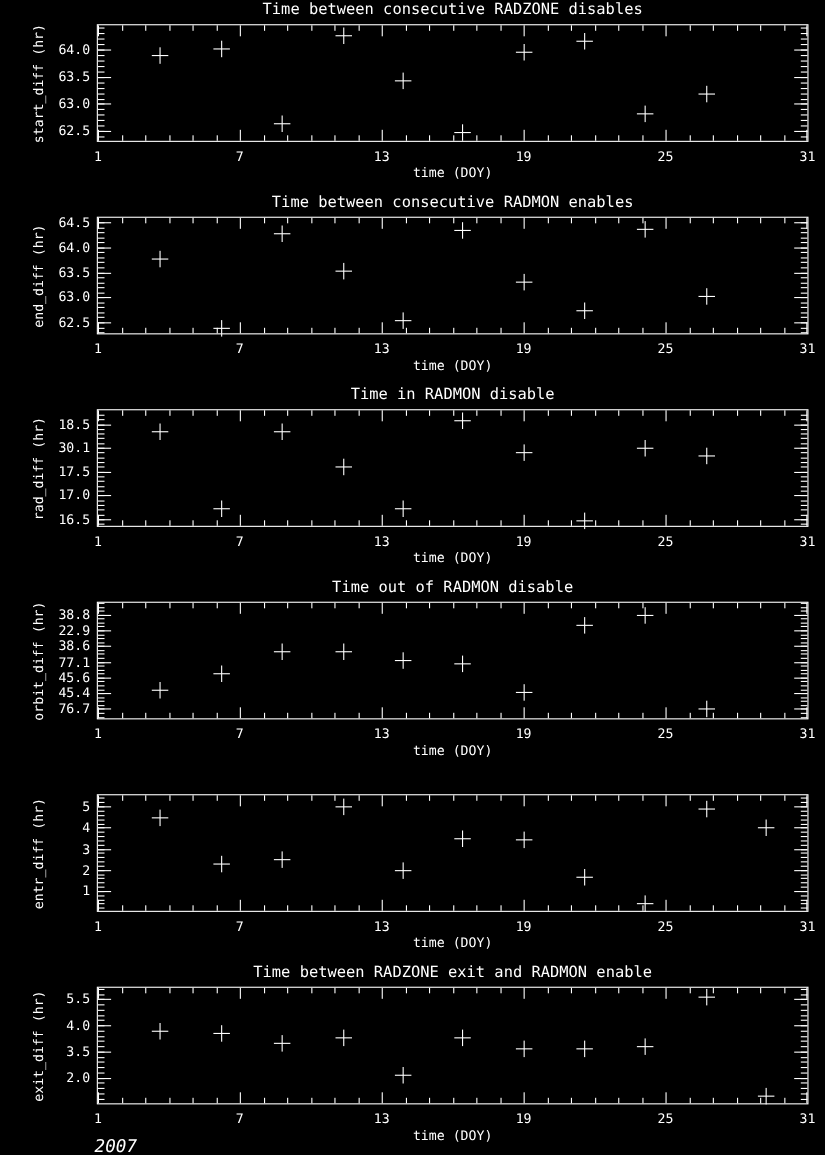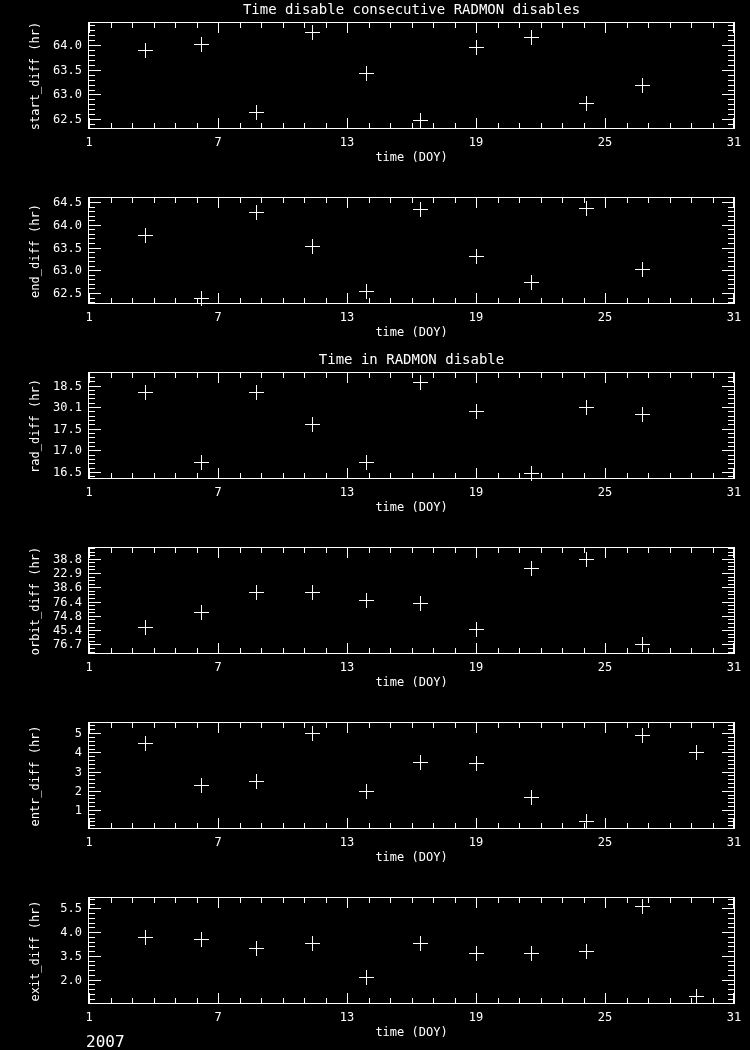--- a/index.html
+++ b/index.html
@@ -40,27 +40,27 @@
   }
   .marker { position:absolute; width:15px; height:15px; }
   .marker::before {
     content:""; position:absolute; left:0; top:7px;
     width:15px; height:1px; background:#ffffff;
   }
   .marker::after {
     content:""; position:absolute; left:7px; top:0;
     width:1px; height:15px; background:#ffffff;
   }
-  .year-label { position:absolute; left:86px; top:1032px; font-size:16px; color:#ffffff; }
+  .year-label { position:absolute; left:86px; top:1032px; font-size:16px; color:#ffffff;font-style:italic; }
 </style>
 </head>
 <body>
 
 <div class="band" id="band-0" style="top:0px">
-  <div class="plot-title">Time disable consecutive RADMON disables</div>
+  <div class="plot-title">Time between consecutive RADZONE disables</div>
   <div class="ylabel">start_diff (hr)</div>
   <div class="plotbox">
       <div class="tick" style="left: 0px; top: 0px; width: 1px; height: 10px;"></div>
       <div class="tick" style="left: 0px; top: 95px; width: 1px; height: 10px;"></div>
       <div class="tick" style="left: 21.5px; top: 0px; width: 1px; height: 5px;"></div>
       <div class="tick" style="left: 21.5px; top: 100px; width: 1px; height: 5px;"></div>
       <div class="tick" style="left: 43px; top: 0px; width: 1px; height: 5px;"></div>
       <div class="tick" style="left: 43px; top: 100px; width: 1px; height: 5px;"></div>
       <div class="tick" style="left: 64.5px; top: 0px; width: 1px; height: 5px;"></div>
       <div class="tick" style="left: 64.5px; top: 100px; width: 1px; height: 5px;"></div>
@@ -186,20 +186,21 @@
     <div class="xticklab" style="left: 451px;">19</div>
     <div class="xticklab" style="left: 580px;">25</div>
     <div class="xticklab" style="left: 709px;">31</div>
     <div class="yticklab" style="top: 112.127px;">62.5</div>
     <div class="yticklab" style="top: 87.4789px;">63.0</div>
     <div class="yticklab" style="top: 62.831px;">63.5</div>
     <div class="yticklab" style="top: 38.1831px;">64.0</div>
   </div>
 
 <div class="band" id="band-1" style="top:175px">
+  <div class="plot-title">Time between consecutive RADMON enables</div>
   <div class="ylabel">end_diff (hr)</div>
   <div class="plotbox">
       <div class="tick" style="left: 0px; top: 0px; width: 1px; height: 10px;"></div>
       <div class="tick" style="left: 0px; top: 95px; width: 1px; height: 10px;"></div>
       <div class="tick" style="left: 21.5px; top: 0px; width: 1px; height: 5px;"></div>
       <div class="tick" style="left: 21.5px; top: 100px; width: 1px; height: 5px;"></div>
       <div class="tick" style="left: 43px; top: 0px; width: 1px; height: 5px;"></div>
       <div class="tick" style="left: 43px; top: 100px; width: 1px; height: 5px;"></div>
       <div class="tick" style="left: 64.5px; top: 0px; width: 1px; height: 5px;"></div>
       <div class="tick" style="left: 64.5px; top: 100px; width: 1px; height: 5px;"></div>
@@ -481,20 +482,21 @@
     <div class="xticklab" style="left: 580px;">25</div>
     <div class="xticklab" style="left: 709px;">31</div>
     <div class="yticklab" style="top: 114.951px;">16.5</div>
     <div class="yticklab" style="top: 93.3457px;">17.0</div>
     <div class="yticklab" style="top: 71.7407px;">17.5</div>
     <div class="yticklab" style="top: 50.1358px;">30.1</div>
     <div class="yticklab" style="top: 28.5309px;">18.5</div>
   </div>
 
 <div class="band" id="band-3" style="top:525px">
+  <div class="plot-title">Time out of RADMON disable</div>
   <div class="ylabel">orbit_diff (hr)</div>
   <div class="plotbox">
       <div class="tick" style="left: 0px; top: 0px; width: 1px; height: 10px;"></div>
       <div class="tick" style="left: 0px; top: 95px; width: 1px; height: 10px;"></div>
       <div class="tick" style="left: 21.5px; top: 0px; width: 1px; height: 5px;"></div>
       <div class="tick" style="left: 21.5px; top: 100px; width: 1px; height: 5px;"></div>
       <div class="tick" style="left: 43px; top: 0px; width: 1px; height: 5px;"></div>
       <div class="tick" style="left: 43px; top: 100px; width: 1px; height: 5px;"></div>
       <div class="tick" style="left: 64.5px; top: 0px; width: 1px; height: 5px;"></div>
       <div class="tick" style="left: 64.5px; top: 100px; width: 1px; height: 5px;"></div>
@@ -639,22 +641,22 @@
     </div>
   <div class="xlabel">time (DOY)</div>
 <div class="xticklab" style="left: 64px;">1</div>
     <div class="xticklab" style="left: 193px;">7</div>
     <div class="xticklab" style="left: 322px;">13</div>
     <div class="xticklab" style="left: 451px;">19</div>
     <div class="xticklab" style="left: 580px;">25</div>
     <div class="xticklab" style="left: 709px;">31</div>
     <div class="yticklab" style="top: 112.429px;">76.7</div>
     <div class="yticklab" style="top: 98.1429px;">45.4</div>
-    <div class="yticklab" style="top: 83.8571px;">74.8</div>
-    <div class="yticklab" style="top: 69.5714px;">76.4</div>
+    <div class="yticklab" style="top: 83.8571px;">45.6</div>
+    <div class="yticklab" style="top: 69.5714px;">77.1</div>
     <div class="yticklab" style="top: 55.2857px;">38.6</div>
     <div class="yticklab" style="top: 41px;">22.9</div>
     <div class="yticklab" style="top: 26.7143px;">38.8</div>
   </div>
 
 <div class="band" id="band-4" style="top:700px">
   <div class="ylabel">entr_diff (hr)</div>
   <div class="plotbox">
       <div class="tick" style="left: 0px; top: 0px; width: 1px; height: 10px;"></div>
       <div class="tick" style="left: 0px; top: 95px; width: 1px; height: 10px;"></div>
@@ -802,20 +804,21 @@
     <div class="xticklab" style="left: 580px;">25</div>
     <div class="xticklab" style="left: 709px;">31</div>
     <div class="yticklab" style="top: 102.956px;">1</div>
     <div class="yticklab" style="top: 83.7605px;">2</div>
     <div class="yticklab" style="top: 64.5649px;">3</div>
     <div class="yticklab" style="top: 45.3693px;">4</div>
     <div class="yticklab" style="top: 26.1737px;">5</div>
   </div>
 
 <div class="band" id="band-5" style="top:875px">
+  <div class="plot-title">Time between RADZONE exit and RADMON enable</div>
   <div class="ylabel">exit_diff (hr)</div>
   <div class="plotbox">
       <div class="tick" style="left: 0px; top: 0px; width: 1px; height: 10px;"></div>
       <div class="tick" style="left: 0px; top: 95px; width: 1px; height: 10px;"></div>
       <div class="tick" style="left: 21.5px; top: 0px; width: 1px; height: 5px;"></div>
       <div class="tick" style="left: 21.5px; top: 100px; width: 1px; height: 5px;"></div>
       <div class="tick" style="left: 43px; top: 0px; width: 1px; height: 5px;"></div>
       <div class="tick" style="left: 43px; top: 100px; width: 1px; height: 5px;"></div>
       <div class="tick" style="left: 64.5px; top: 0px; width: 1px; height: 5px;"></div>
       <div class="tick" style="left: 64.5px; top: 100px; width: 1px; height: 5px;"></div>

